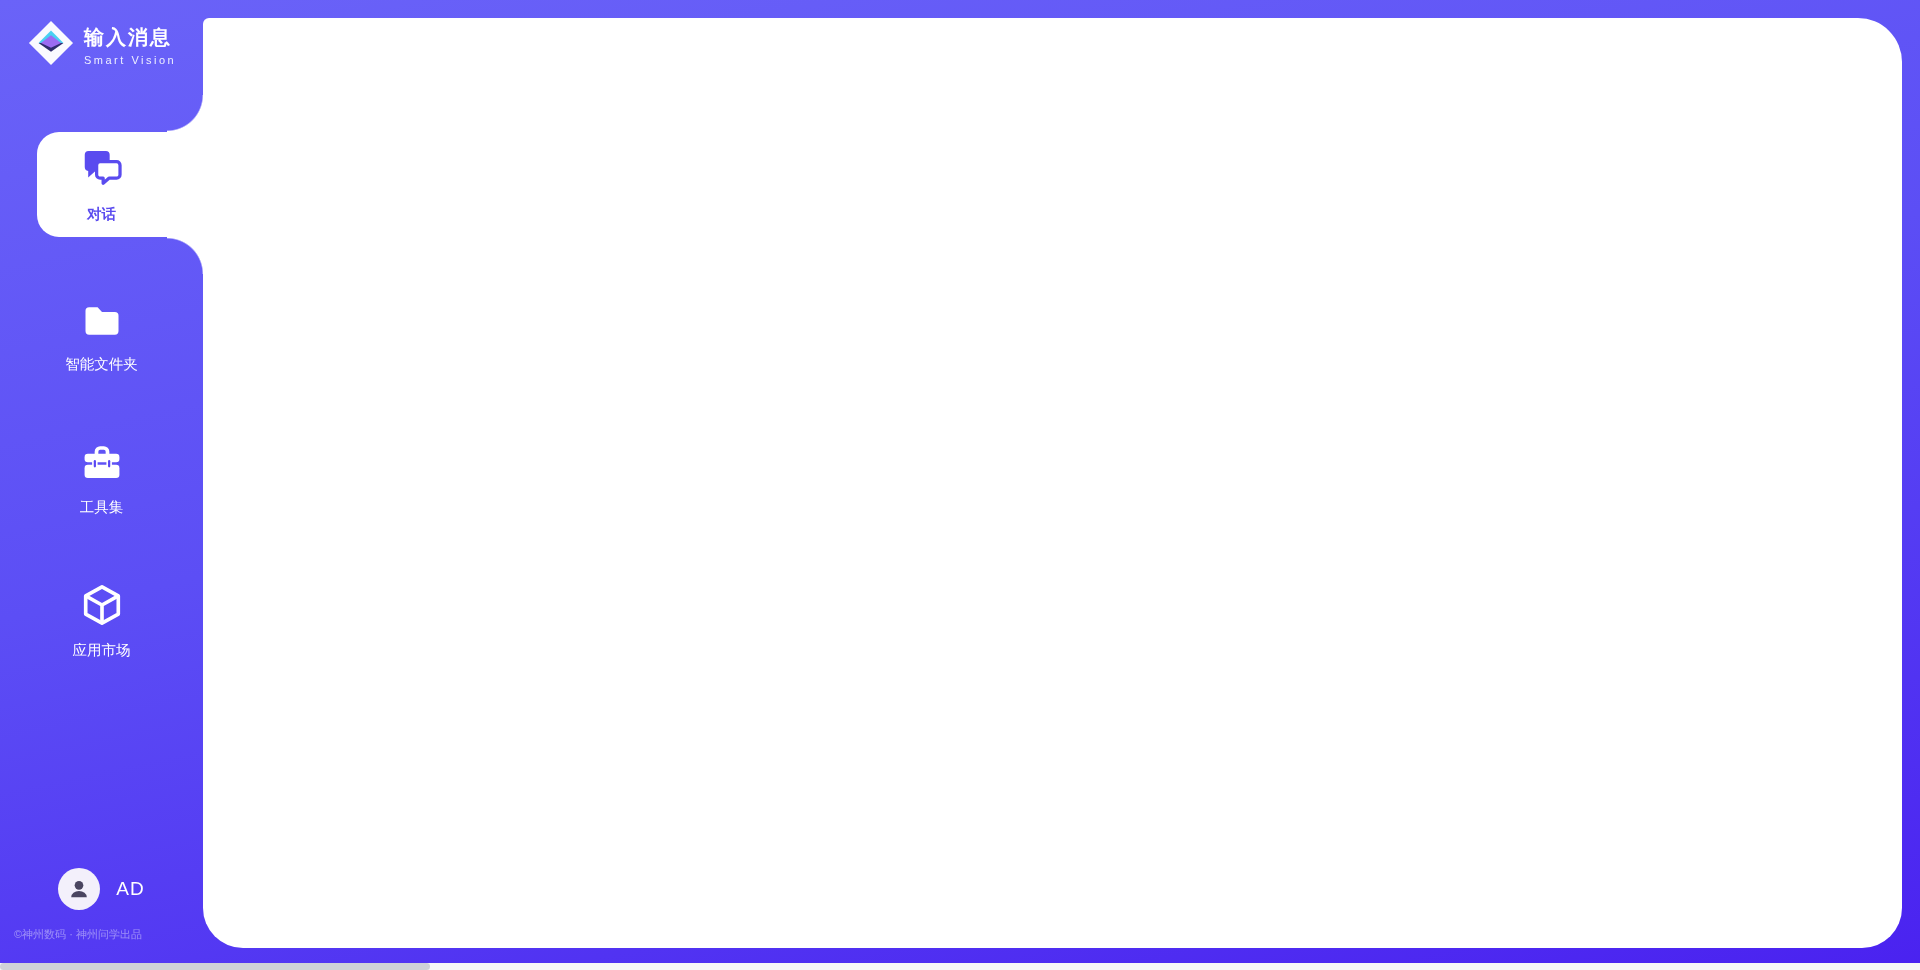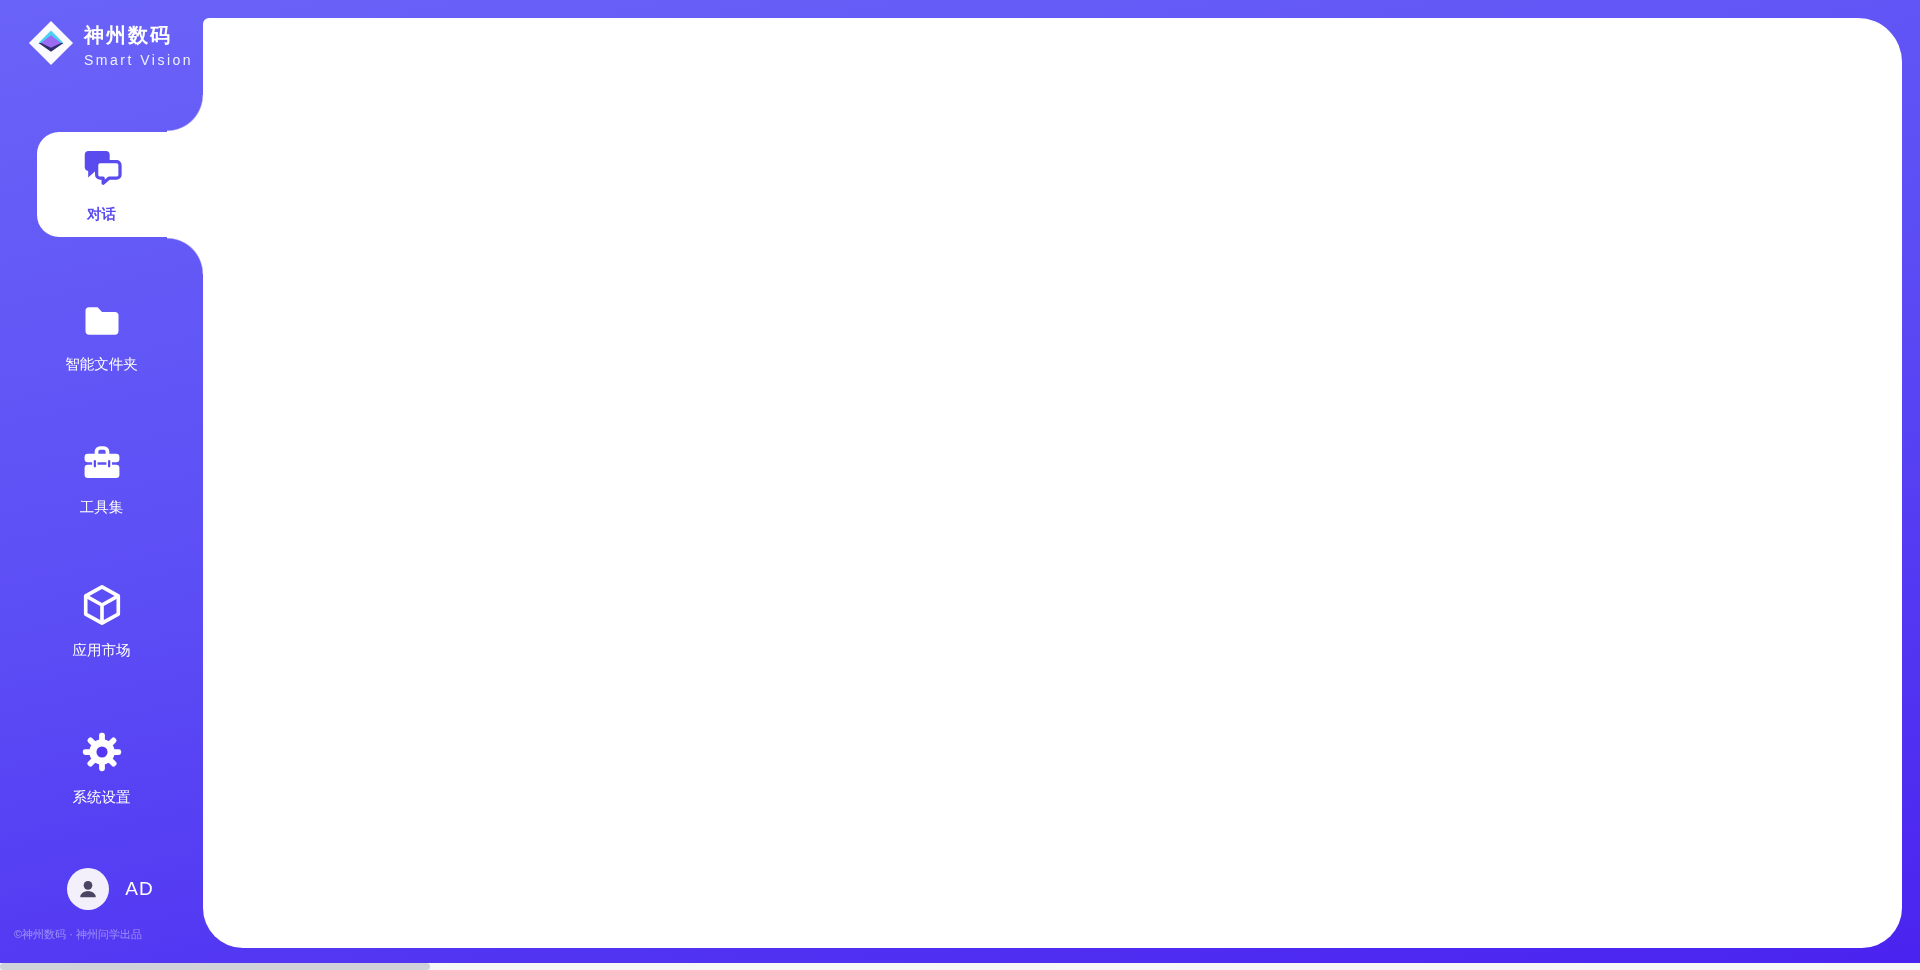--- a/index.html
+++ b/index.html
@@ -22,29 +22,29 @@
   }
   .fillet{ position:absolute; width:37px; height:37px; z-index:2; }
   .fillet.top{ left:167px; top:95px;
     background:radial-gradient(circle 37px at 0 0, rgba(0,0,0,0) 35px, #fff 36.5px); }
   .fillet.bottom{ left:167px; top:237px;
     background:radial-gradient(circle 37px at 0 100%, rgba(0,0,0,0) 35px, #fff 36.5px); }
 
   
   .brand{ position:absolute; left:28px; top:20px; display:flex; align-items:center; gap:10px; z-index:3; }
   .brand-text .cn{ color:#fff; font-size:20px; font-weight:bold; letter-spacing:2px; }
-  .brand-text .en{ color:#eef0ff; font-size:14px; letter-spacing:2.5px; margin-top:3px; }
+  .brand-text .en{ color:#eef0ff; font-size:11px; letter-spacing:2.5px; margin-top:3px; }
 
   .nav-item{ position:absolute; left:0; width:203px; display:flex; flex-direction:column;
              align-items:center; gap:9px; z-index:3; cursor:pointer; }
   .nav-item .lbl{ color:#fff; font-size:14.5px; }
   .nav-item.active .lbl{ color:#5A4BEF; font-weight:bold; }
   .ni-1{ top:146px; } .ni-2{ top:298px; } .ni-3{ top:441px; } .ni-4{ top:582px; } .ni-5{ top:729px; }
 
-  .user-row{ position:absolute; left:9px; top:868px; width:203px; display:flex;
+  .user-row{ position:absolute; left:0; top:868px; width:203px; display:flex;
              align-items:center; justify-content:center; gap:16px; z-index:3; cursor:pointer; }
   .avatar{ width:42px; height:42px; border-radius:50%; background:#f3f0fb;
            display:flex; align-items:center; justify-content:center; }
   .user-name{ color:#fff; font-size:19px; letter-spacing:1px; }
   .side-footer{ position:absolute; left:14px; top:927px; color:rgba(255,255,255,.42);
                 font-size:11px; z-index:3; white-space:nowrap; }
 
   
   .greeting{ position:absolute; left:367px; top:144px; display:flex; align-items:center; gap:22px; }
   .greeting h1{ font-size:29px; font-weight:bold; color:#15151c; letter-spacing:.5px; }
@@ -92,21 +92,21 @@
   <div class="brand">
     <span>
       <svg width="46" height="46" viewBox="0 0 48 48">
         <polygon points="24,1 47,24 24,47 1,24" fill="#ffffff" opacity="0.97"></polygon>
         <polygon points="24,11 37,24 11,24" fill="#49D0F2"></polygon>
         <polygon points="11,24 37,24 24,33" fill="#2F2B6E"></polygon>
         <polygon points="24,16 34.5,24 24,29 13.5,24" fill="#9B6BF2"></polygon>
       </svg>
     </span>
     <span class="brand-text">
-      <div class="cn">神州数码</div>
+      <div class="cn">输入消息</div>
       <div class="en">Smart Vision</div>
     </span>
   </div>
 
   <div class="nav-item active ni-1">
     <span>
       <svg width="46" height="46" viewBox="0 0 24 24">
         <path d="M3 4.6 A2 2 0 0 1 5 2.6 H14 A2 2 0 0 1 16 4.6 V11 A2 2 0 0 1 14 13 H8.6 L4.8 16.4 V13 A2 2 0 0 1 3 11 Z" fill="#5A4BEF"></path>
         <path d="M11 8.2 H19.6 A1.8 1.8 0 0 1 21.4 10 V15 A1.8 1.8 0 0 1 19.6 16.8 H15.6 L12.6 19.4 V16.8 H11 A1.8 1.8 0 0 1 9.2 15 V10 A1.8 1.8 0 0 1 11 8.2 Z" fill="#ffffff" stroke="#5A4BEF" stroke-width="1.7" stroke-linejoin="round"></path>
       </svg>
@@ -143,39 +143,20 @@
       <svg width="46" height="46" viewBox="0 0 24 24">
         <g fill="none" stroke="#ffffff" stroke-width="1.9" stroke-linejoin="round">
           <path d="M12 2.5 20.5 7.25 v9.5 L12 21.5 3.5 16.75 v-9.5 Z"></path>
           <path d="M3.5 7.25 12 12 l8.5-4.75 M12 12 V21.5"></path>
         </g>
       </svg>
     </span>
     <span class="lbl">应用市场</span>
   </div>
 
-  <div class="nav-item ni-5">
-    <span>
-      <svg width="46" height="46" viewBox="0 0 24 24">
-        <g fill="#ffffff">
-          <rect x="10.5" y="2" width="3" height="5.5" rx="1.3"></rect>
-          <rect x="10.5" y="2" width="3" height="5.5" rx="1.3" transform="rotate(45 12 12)"></rect>
-          <rect x="10.5" y="2" width="3" height="5.5" rx="1.3" transform="rotate(90 12 12)"></rect>
-          <rect x="10.5" y="2" width="3" height="5.5" rx="1.3" transform="rotate(135 12 12)"></rect>
-          <rect x="10.5" y="2" width="3" height="5.5" rx="1.3" transform="rotate(180 12 12)"></rect>
-          <rect x="10.5" y="2" width="3" height="5.5" rx="1.3" transform="rotate(225 12 12)"></rect>
-          <rect x="10.5" y="2" width="3" height="5.5" rx="1.3" transform="rotate(270 12 12)"></rect>
-          <rect x="10.5" y="2" width="3" height="5.5" rx="1.3" transform="rotate(315 12 12)"></rect>
-          <circle cx="12" cy="12" r="6.6"></circle>
-        </g>
-        <circle cx="12" cy="12" r="2.9" fill="#5436F3"></circle>
-      </svg>
-    </span>
-    <span class="lbl">系统设置</span>
-  </div>
 
   <div class="user-row">
     <span class="avatar">
       <svg width="26" height="26" viewBox="0 0 24 24">
         <circle cx="12" cy="8.6" r="4" fill="#4A4560"></circle>
         <path d="M4.8 19.6 a7.2 5.8 0 0 1 14.4 0 Z" fill="#4A4560"></path>
       </svg>
     </span>
     <span class="user-name">AD</span>
   </div>

